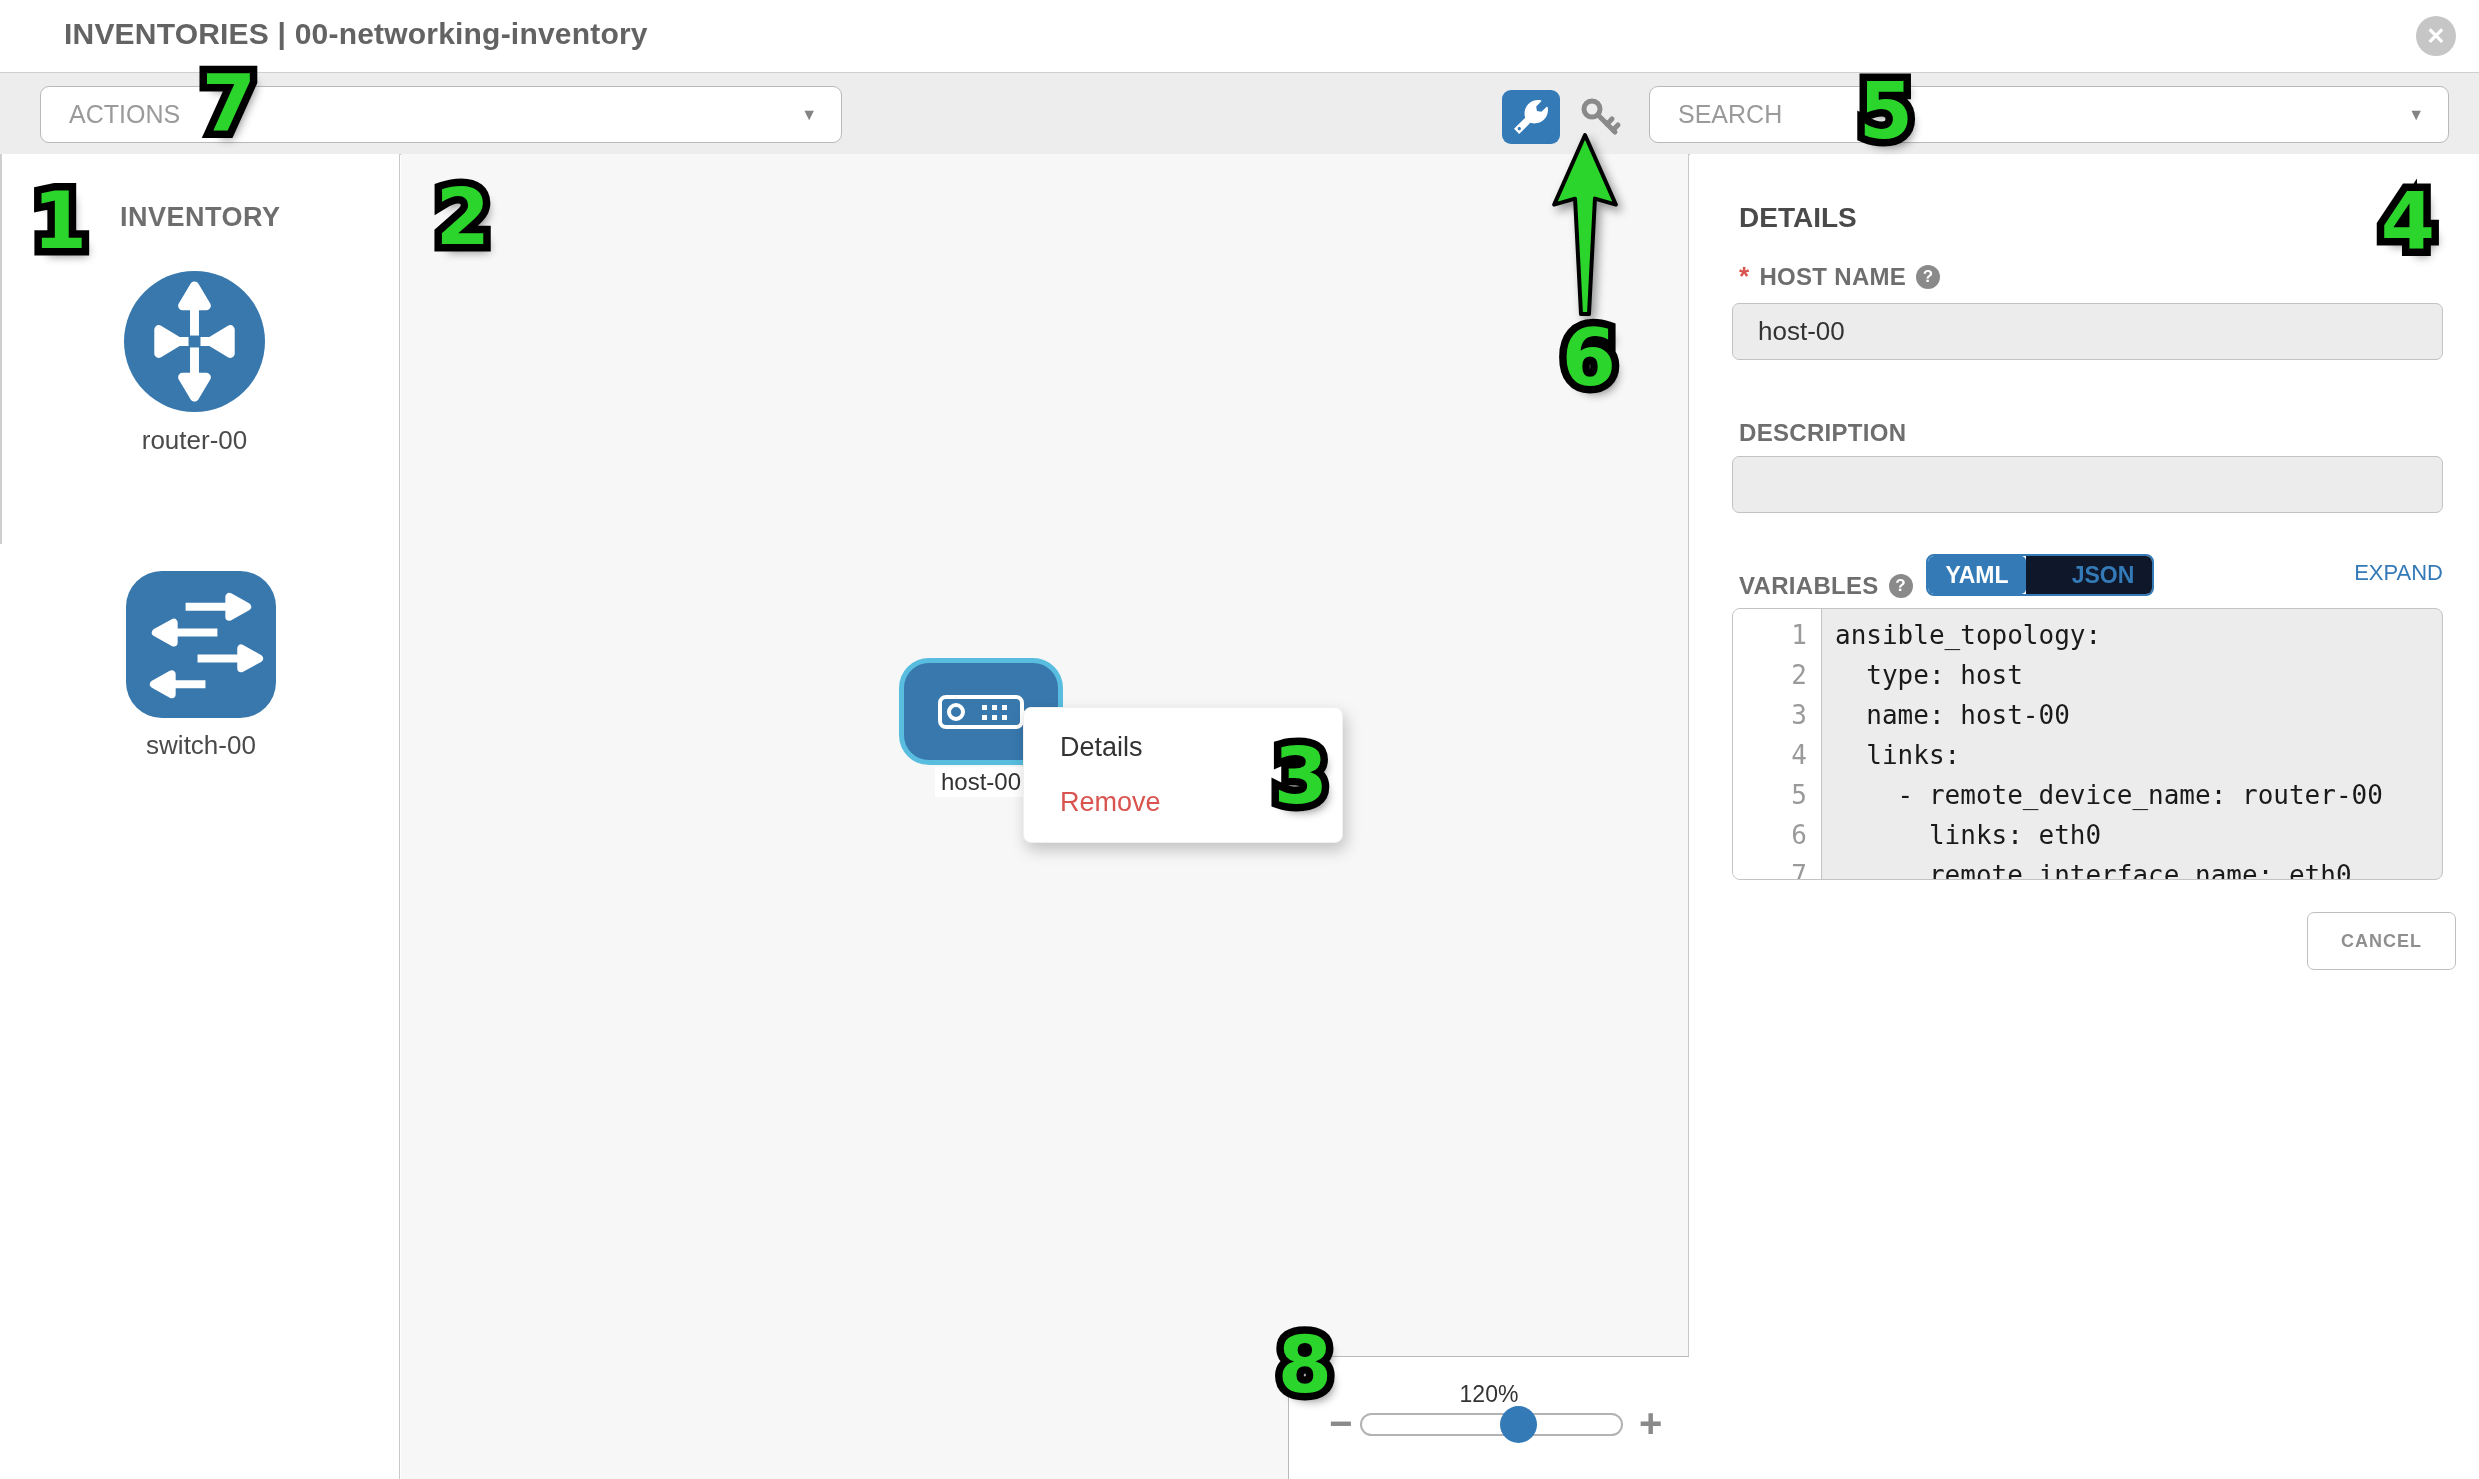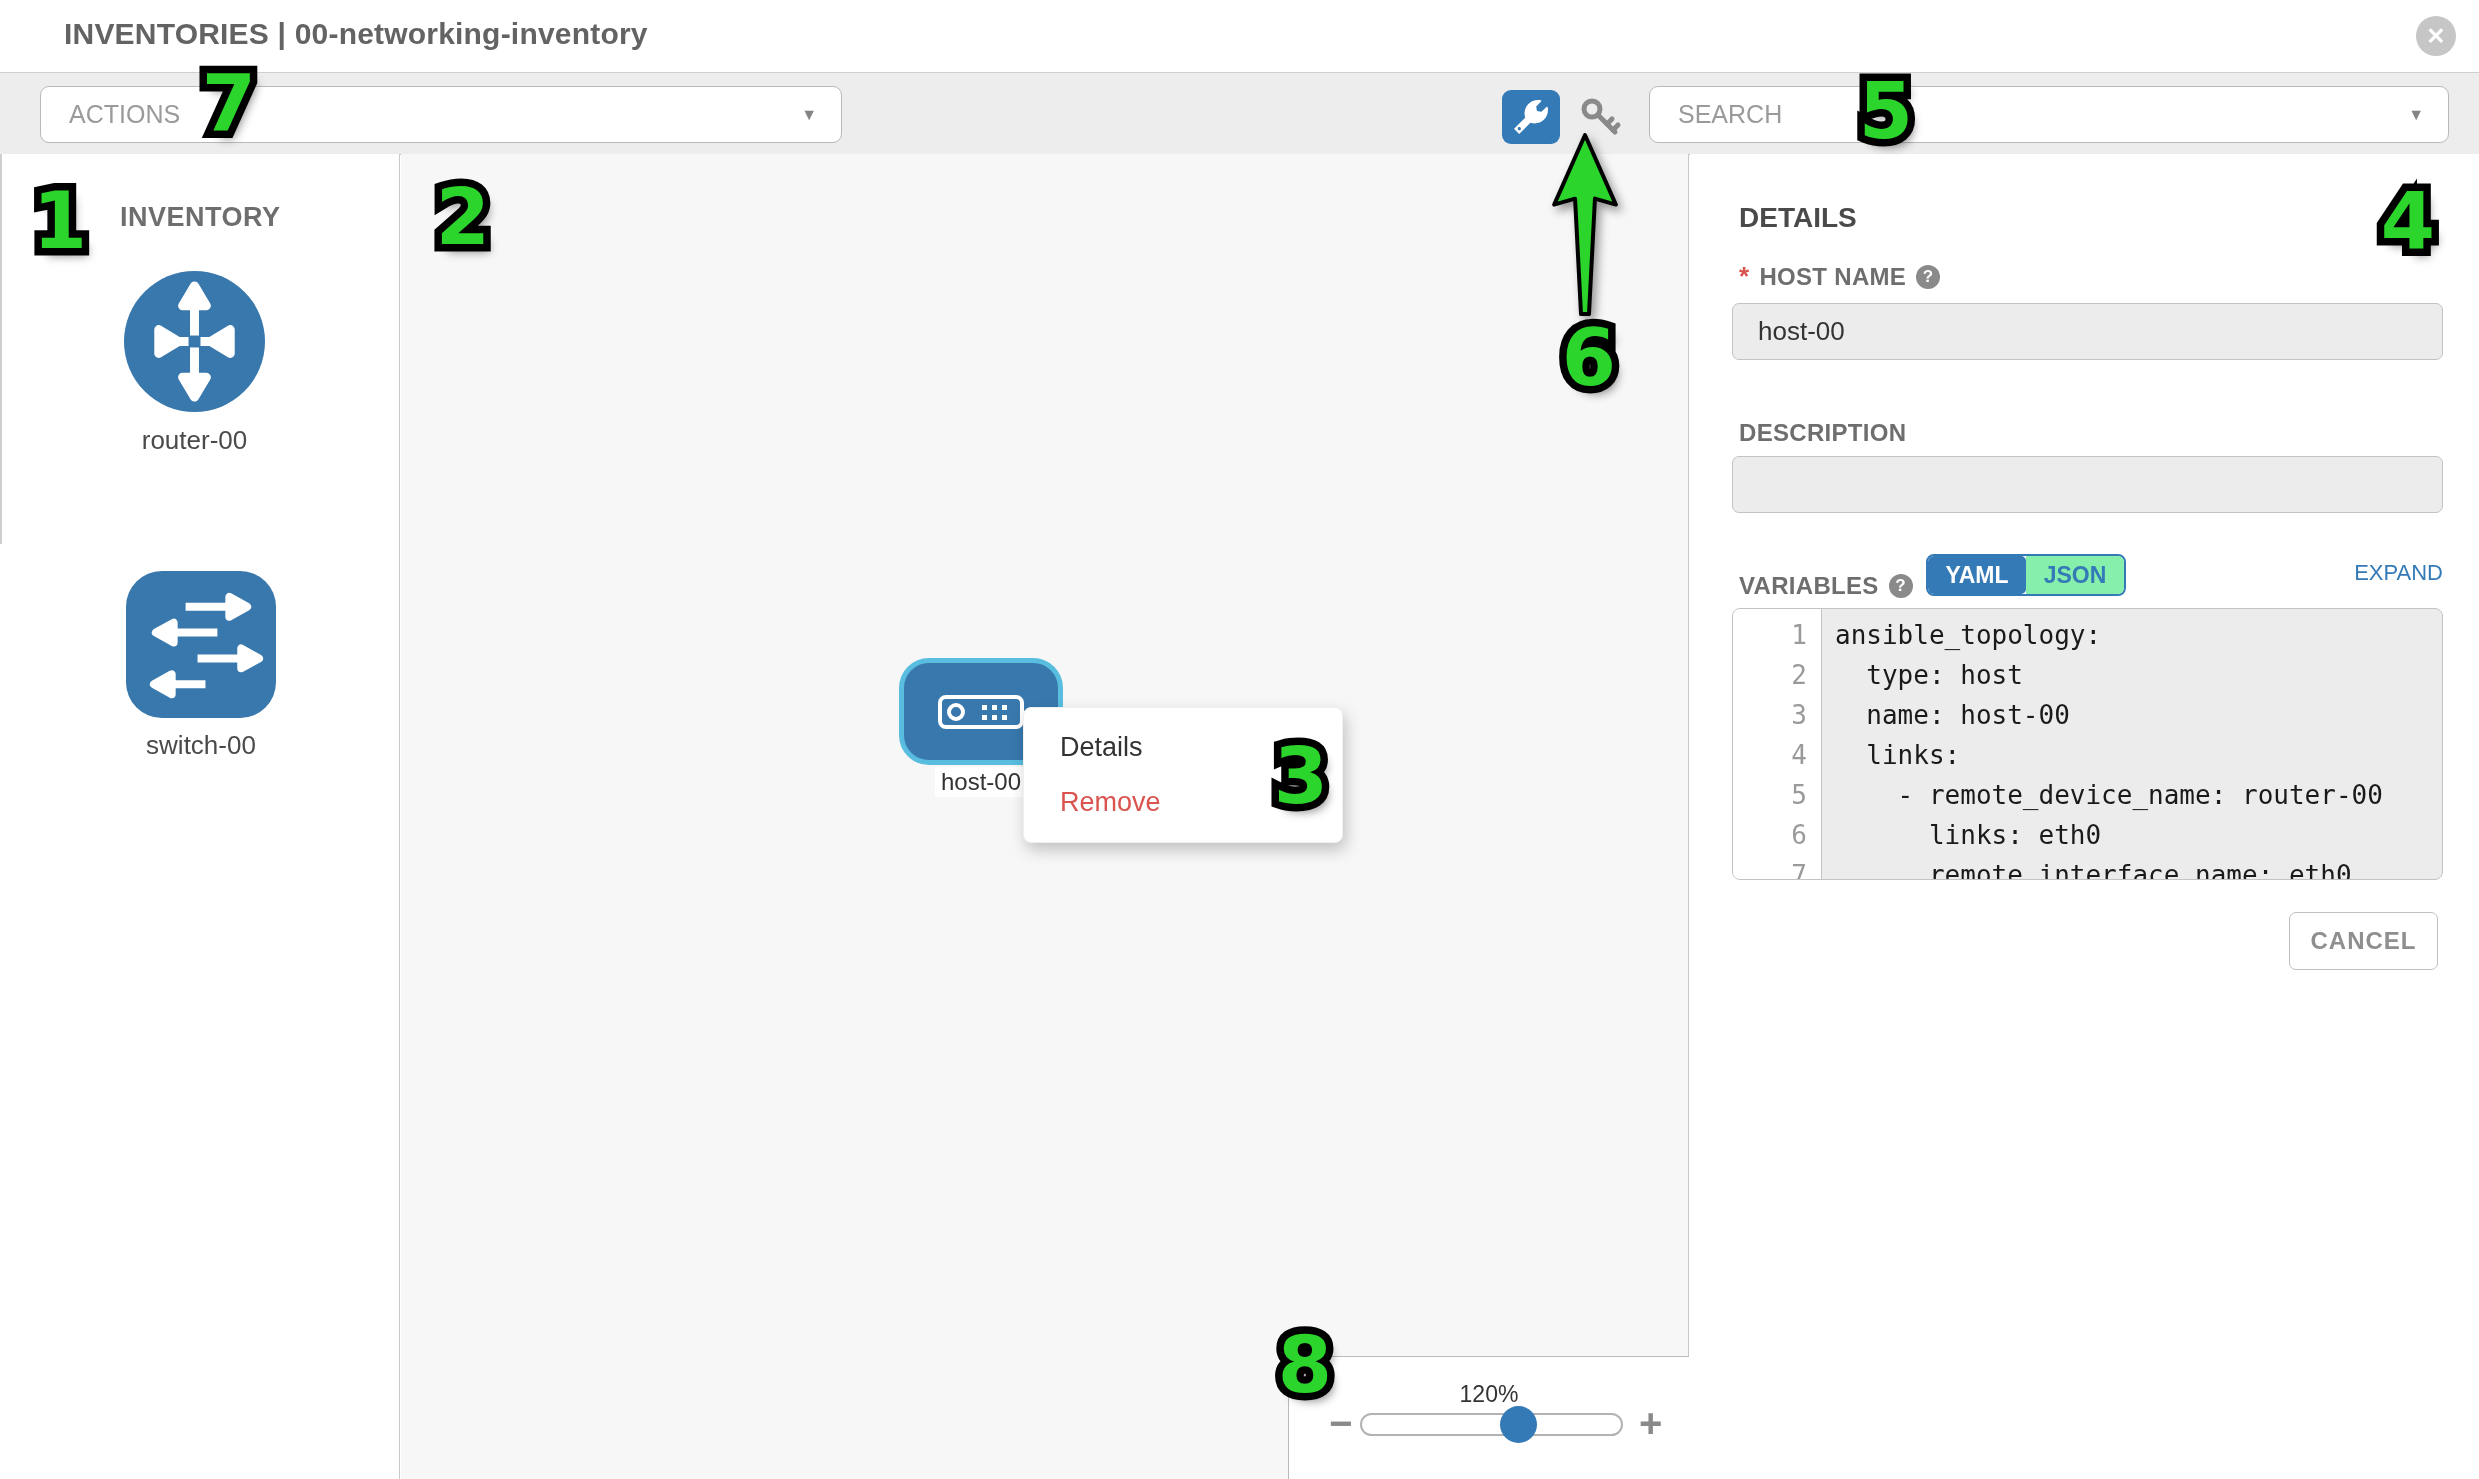--- a/index.html
+++ b/index.html
@@ -65,32 +65,32 @@
           border-radius:7px;box-sizing:border-box;font-size:26px;color:#333;display:flex;align-items:center;padding:0 25px;}
   .row-hostlabel{top:107px;}
   .in-hostname{top:149px;}
   .row-desclabel{top:265px;}
   .in-desc{top:302px;}
   .row-vars{top:418px;}
   .toggle-group{position:absolute;left:236px;top:400px;height:42px;border:2px solid #337ab7;border-radius:8px;
                 overflow:hidden;display:flex;box-sizing:border-box;}
   .toggle-seg{width:98px;display:flex;align-items:center;justify-content:center;font-size:23px;font-weight:bold;cursor:pointer;}
   .seg-yaml{background:#337ab7;color:#fff;border-radius:5px;}
-  .seg-json{background:#86efac;color:#337ab7;}
+  .seg-json{background:#0f172a;color:#337ab7;padding-left:28px;}
   .expand-link{position:absolute;left:594px;top:406px;width:159px;text-align:right;font-size:22px;color:#337ab7;cursor:pointer;}
   .editor{position:absolute;left:42px;top:454px;width:711px;height:272px;background:#ececec;border:1px solid #c3c3c3;
           border-radius:8px;box-sizing:border-box;overflow:hidden;}
   .gutter-bg{position:absolute;left:0;top:0;bottom:0;width:88px;background:#fff;border-right:1px solid #c3c3c3;}
   .code-rows{position:absolute;left:0;top:6px;right:0;}
   .crow{display:flex;height:40px;line-height:40px;font-family:"DejaVu Sans Mono","Liberation Mono",monospace;font-size:26px;}
   .ln{width:74px;text-align:right;color:#9a9a9a;flex:0 0 74px;padding-right:14px;}
   .ct{padding-left:14px;color:#1a1a1a;white-space:pre;}
-  .cancel-btn{position:absolute;left:599px;top:758px;width:149px;height:58px;background:#fff;border:1px solid #bfbfbf;
+  .cancel-btn{position:absolute;left:617px;top:758px;width:149px;height:58px;background:#fff;border:1px solid #bfbfbf;
               border-radius:7px;box-sizing:border-box;display:flex;align-items:center;justify-content:center;
-              font-size:24px;font-weight:bold;color:#8f8f8f;letter-spacing:1px;cursor:pointer;}
+              font-size:18px;font-weight:bold;color:#8f8f8f;letter-spacing:1px;cursor:pointer;}
   
   .anno{position:absolute;transform:translate(-50%,-50%);font-size:78px;font-weight:800;
         font-family:"DejaVu Sans",sans-serif;line-height:1;pointer-events:none;}
   .anno .stroke{position:absolute;left:0;top:0;color:#000;-webkit-text-stroke:15px #000;
                 text-shadow:6px 8px 10px rgba(0,0,0,.45);}
   .anno .fill{position:relative;color:#2bd52b;}
   .anno-arrow{position:absolute;left:1548px;top:129px;pointer-events:none;
               filter:drop-shadow(4px 5px 5px rgba(0,0,0,.4));}
 </style>
 </head>

